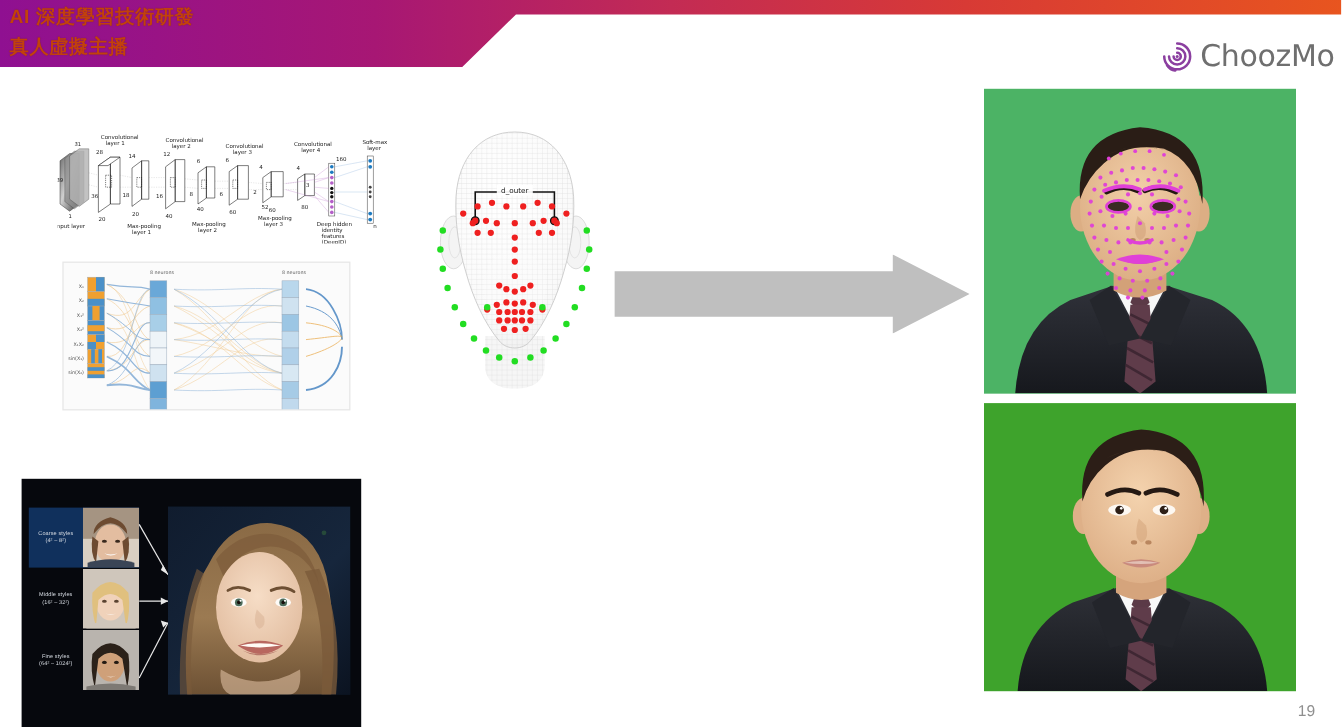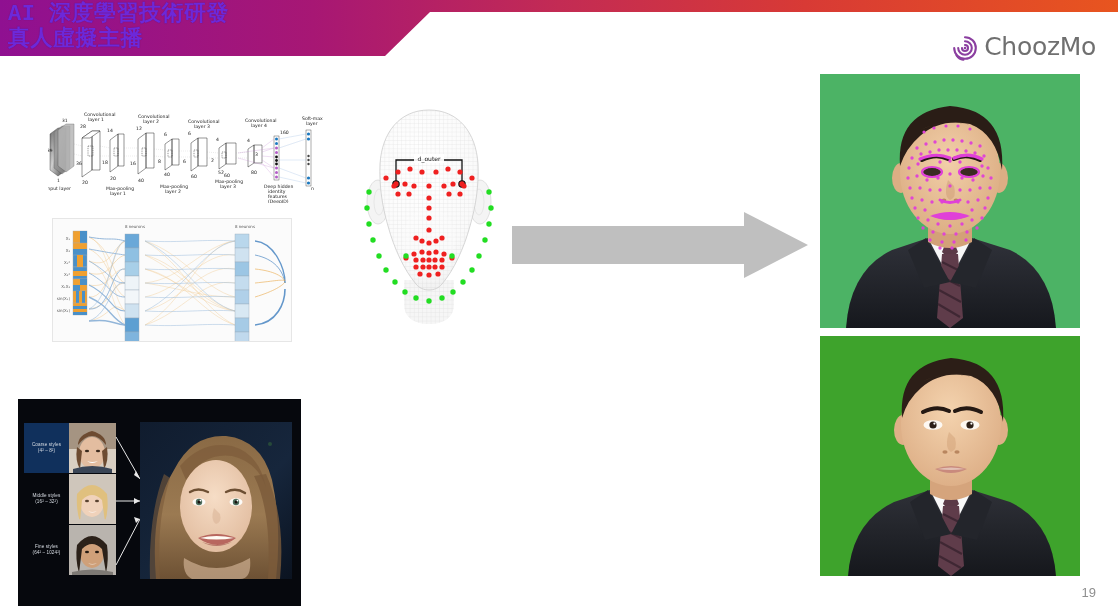--- a/index.html
+++ b/index.html
@@ -13,34 +13,34 @@
   .slide { position: relative; width: 1118px; height: 606px; background: #fff; }
 
   
   .header-bar {
     position: absolute; left: 0; top: 0; width: 1118px; height: 56px;
     background: linear-gradient(90deg, #8f1091 0%, #a71774 28%, #c32b54 50%, #d83a35 72%, #e8551f 100%);
     clip-path: polygon(0 0, 1118px 0, 1118px 12px, 430px 12px, 385px 56px, 0 56px);
   }
   .header-title {
     position: absolute; left: 8px; top: 2px;
-    color: #6d28d9;
-    font-family: Liberation Mono, monospace;
+    color: #c2410c;
+    font-family: Liberation Sans, sans-serif;
     font-weight: bold;
-    font-size: 22px;
+    font-size: 16px;
     line-height: 25px;
     letter-spacing: 0.5px;
     white-space: pre-line;
     text-shadow: 0 0 1px rgba(0,0,0,0.25);
   }
 
   
   .logo-wrap {
-    position: absolute; right: 22px; top: 32px;
-    display: flex; align-items: flex-end; gap: 6px;
+    position: absolute; right: 6px; top: 32px;
+    display: flex; align-items: center; gap: 6px;
   }
   .logo-mark { width: 26px; height: 26px; display: block; }
   .logo-text {
     color: #6f6f6f; font-size: 25px; font-weight: 400;
     font-family: "DejaVu Sans", sans-serif; letter-spacing: -0.3px;
   }
 
   
   .cnn-figure { position: absolute; left: 48px; top: 108px; width: 285px; height: 95px; }
   .cnn-figure svg { display: block; }

